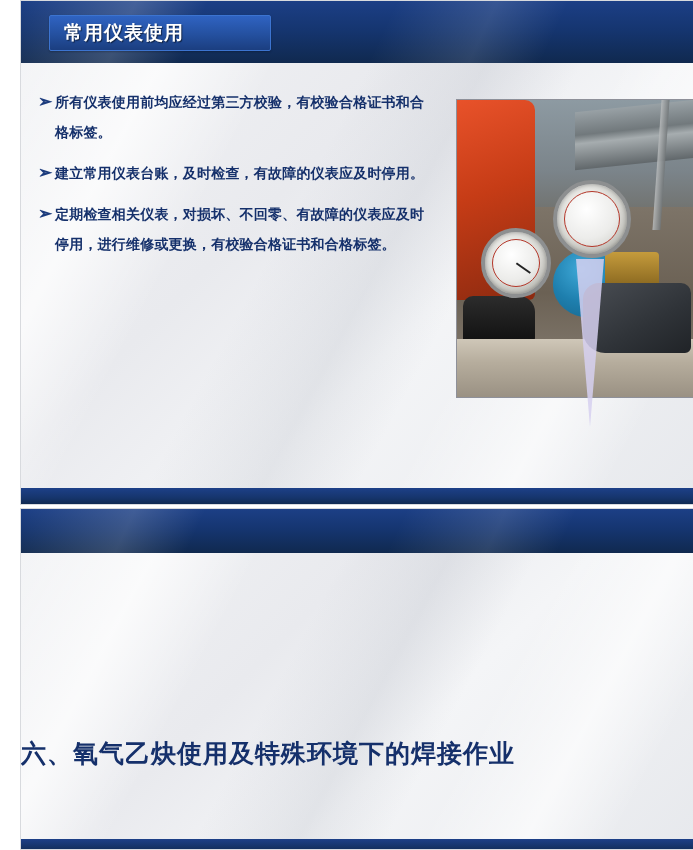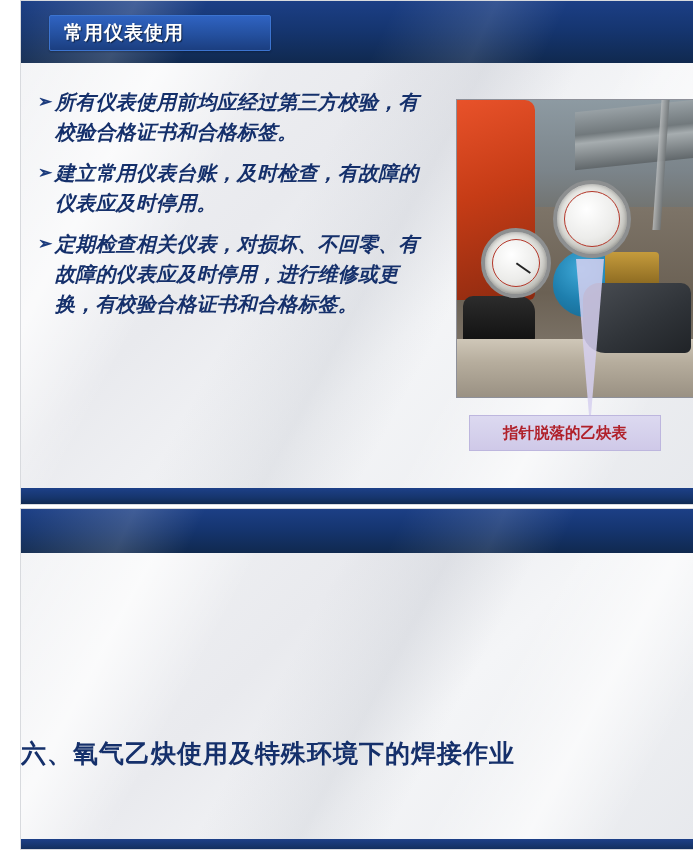--- a/index.html
+++ b/index.html
@@ -107,25 +107,24 @@
     flex: 0 0 auto;
     width: 20px;
     color: #1b3b7d;
     font-size: 17px;
     line-height: 30px;
     text-align: center;
     font-weight: bold;
   }
   .btext {
     color: #15306b;
-    font-size: 20px;
+    font-size: 14px;
     font-weight: bold;
     line-height: 30px;
     letter-spacing: 0.2px;
-    font-style: italic;
   }
 
   
   .photo {
     position: absolute;
     left: 435px;
     top: 98px;
     width: 238px;
     height: 297px;
     border: 1px solid #8e9099;
@@ -310,23 +309,20 @@
         <div class="face">
           <div class="needle"></div>
         </div>
       </div>
       <div class="gauge g2">
         <div class="face"></div>
       </div>
     </div>
 
     <div class="pointer"></div>
-    <div class="callout">
-      <span class="c">指针脱落的乙炔表</span>
-    </div>
 
     <div class="bottom-band"></div>
   </div>
 
   <div class="slide slide-2">
     <div class="sheen"></div>
     <div class="s2-band">
       <div class="band-sheen"></div>
     </div>
     <div class="s2-title">六、氧气乙炔使用及特殊环境下的焊接作业</div>

